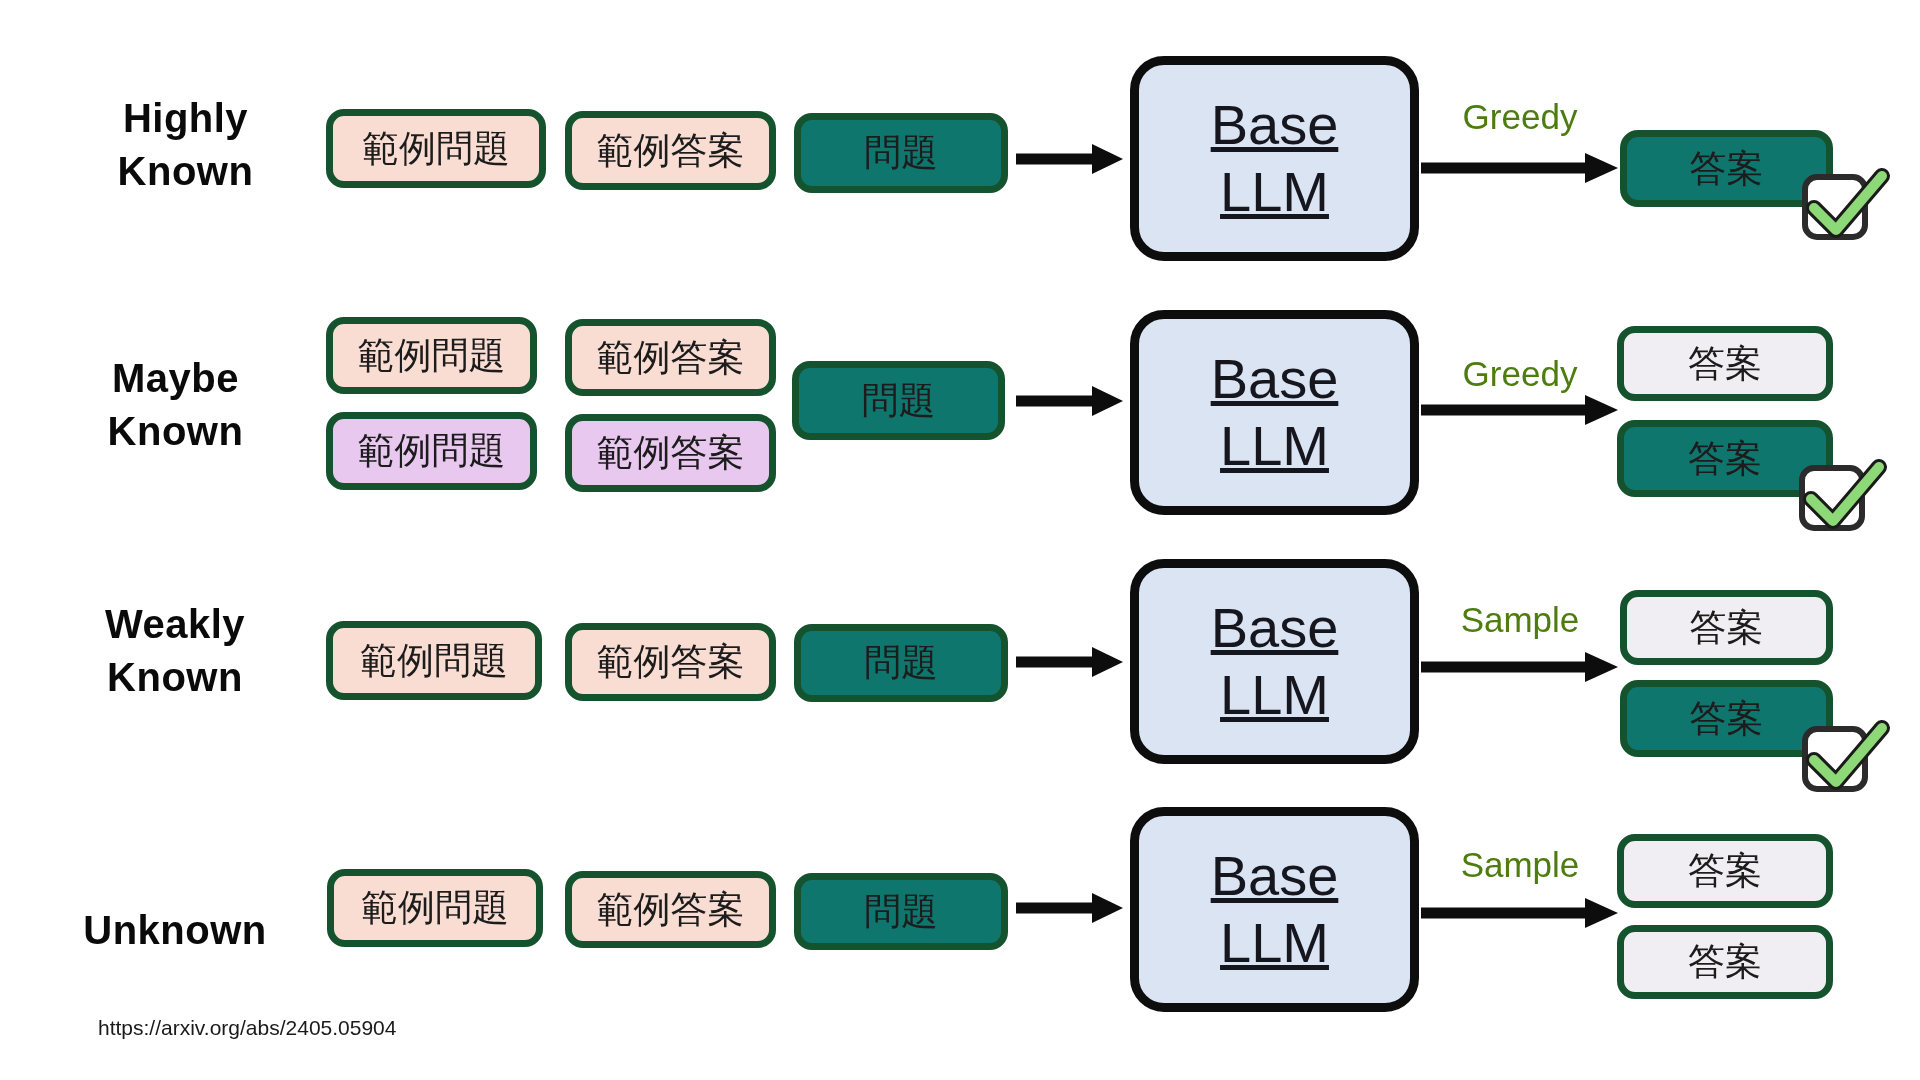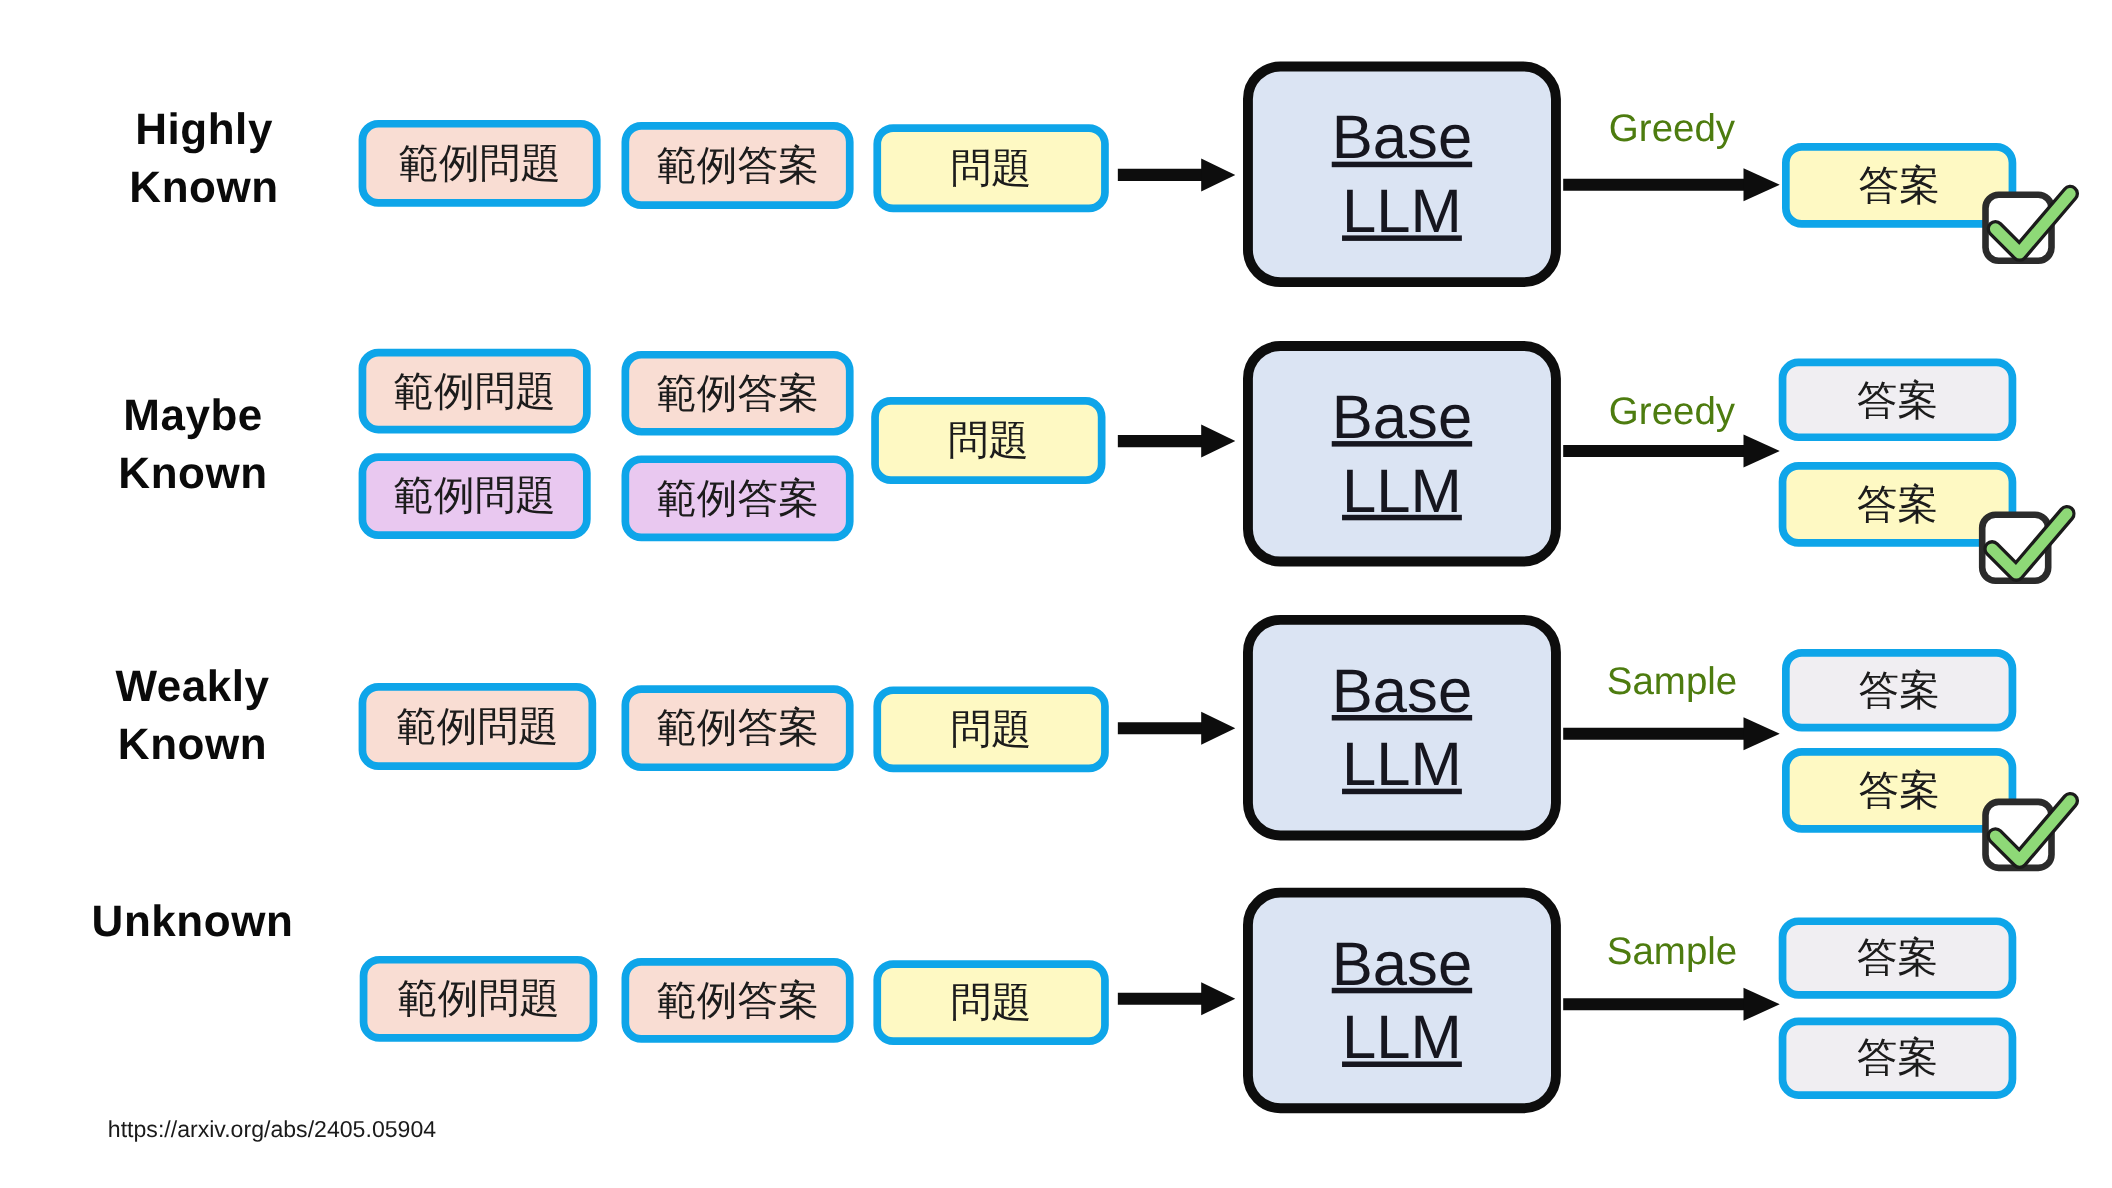--- a/index.html
+++ b/index.html
@@ -7,25 +7,25 @@
     position:relative;width:1920px;height:1080px;background:#ffffff;overflow:hidden;
     font-family:"Liberation Sans","DejaVu Sans",sans-serif;color:#111;
   }
   .row-label{
     position:absolute;font-weight:700;font-size:40px;line-height:1.32;
     text-align:center;color:#0a0a0a;letter-spacing:.5px;
   }
   .row-label span{display:block;}
   .chip{
     position:absolute;box-sizing:border-box;display:flex;align-items:center;justify-content:center;
-    border:7px solid #0ea5e9;border-radius:18px;font-size:37px;color:#1c1c1c;
+    border:7px solid #14532d;border-radius:18px;font-size:37px;color:#1c1c1c;
   }
   .salmon{background:#f9ddd3;}
   .purple{background:#e9c8f0;}
-  .green{background:#fef9c3;}
+  .green{background:#0f766e;}
   .gray{background:#f0eef2;}
   .llm{
     position:absolute;box-sizing:border-box;display:flex;flex-direction:column;
     align-items:center;justify-content:center;
     border:9px solid #0d0d0d;border-radius:34px;background:#dbe4f3;
     font-size:56px;line-height:1.18;color:#16161f;text-decoration:underline;
   }
   .llm span{display:block;}
   .decode{
     position:absolute;font-size:35px;color:#4d7c0f;text-align:center;
@@ -169,21 +169,21 @@
   </div>
   <div class="chip green" style="left:1620px;top:680px;width:213px;height:77px;">
     <span>答案</span>
   </div>
   <svg class="check" style="left:1798px;top:714px;" width="92" height="84" viewBox="0 0 92 84">
     <rect x="7" y="15" width="60" height="60" rx="12"></rect>
     <path class="under" d="M16 46 L38 68 L84 14"></path>
     <path class="over" d="M16 46 L38 68 L84 14"></path>
   </svg>
 
-  <div class="row-label" style="left:50px;top:812px;width:250px;">
+  <div class="row-label" style="left:50px;top:904px;width:250px;">
     <span>Unknown</span>
   </div>
 
   <div class="chip salmon" style="left:327px;top:869px;width:216px;height:78px;">
     <span>範例問題</span>
   </div>
   <div class="chip salmon" style="left:565px;top:871px;width:211px;height:77px;">
     <span>範例答案</span>
   </div>
   <div class="chip green" style="left:794px;top:873px;width:214px;height:77px;">

